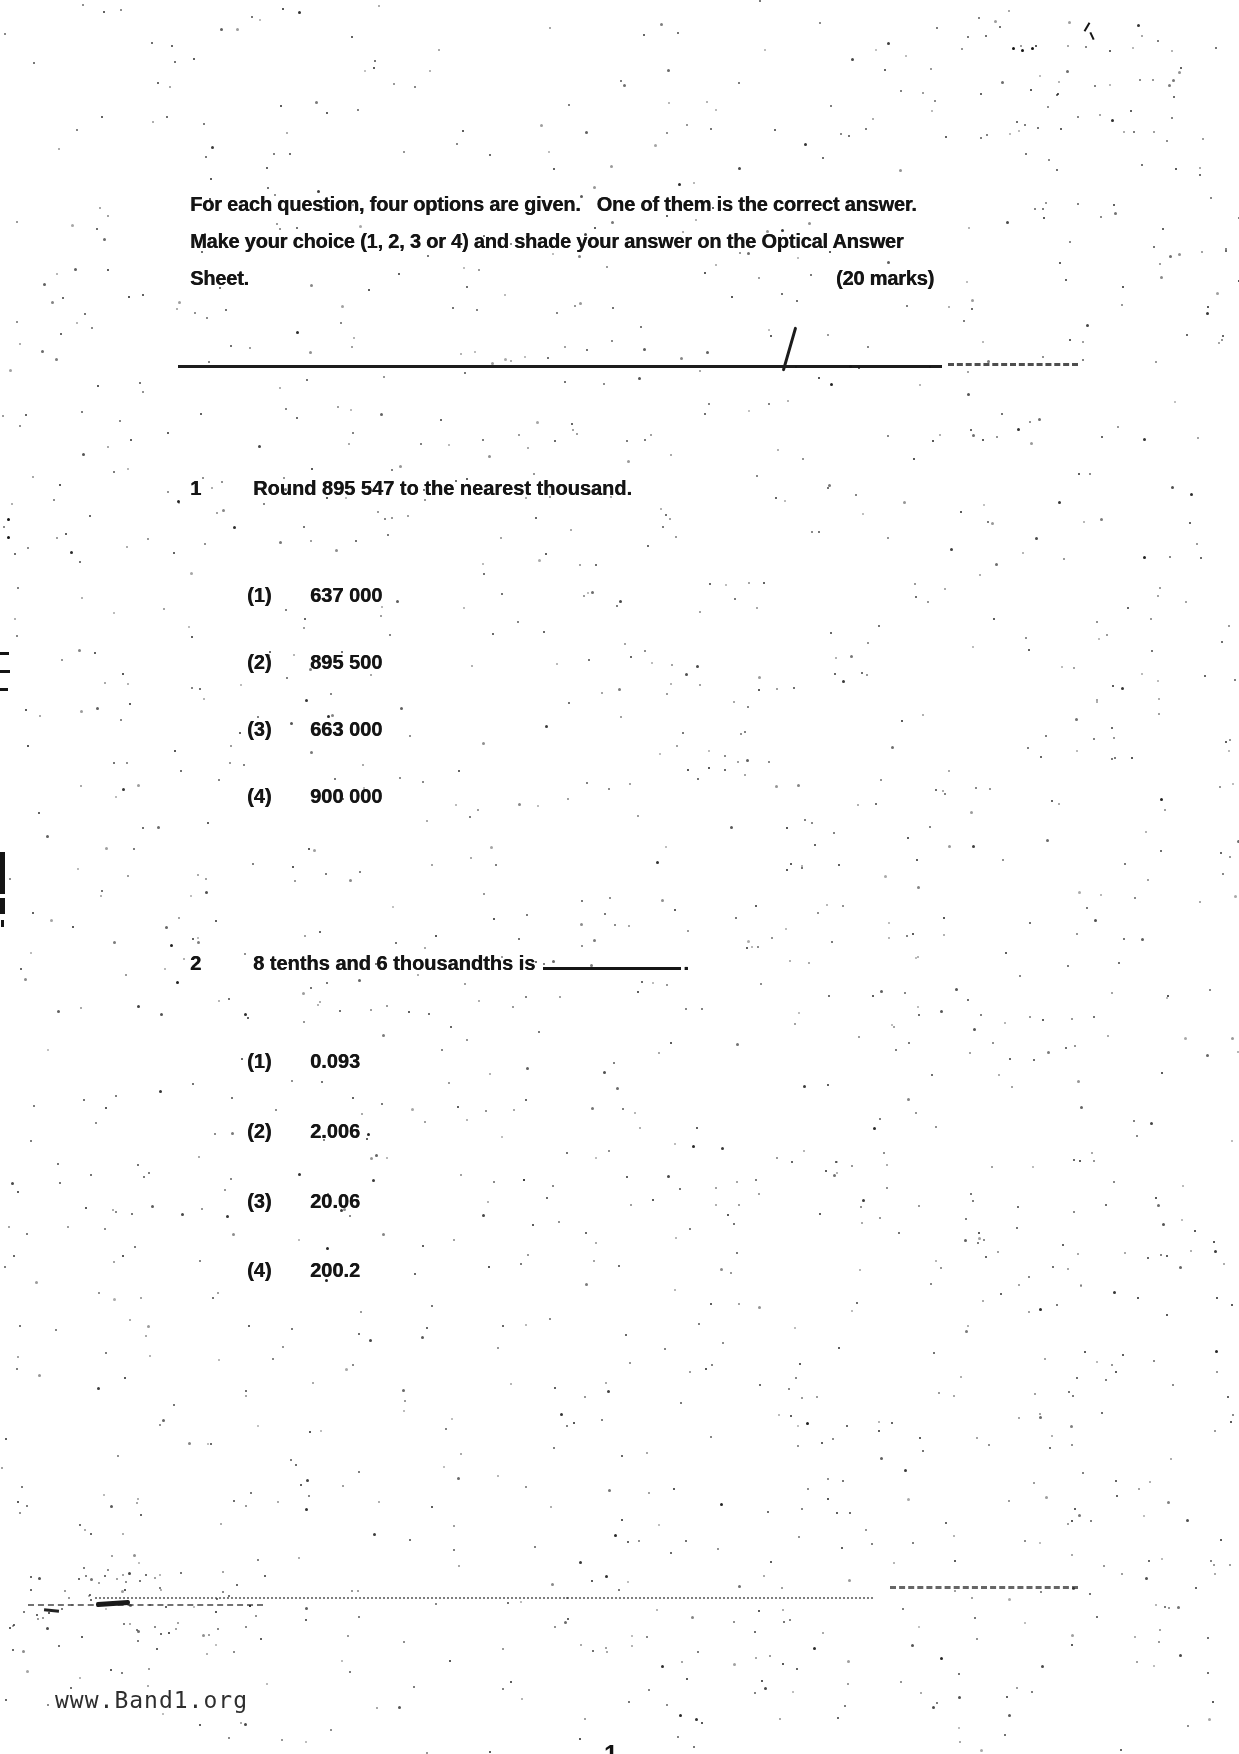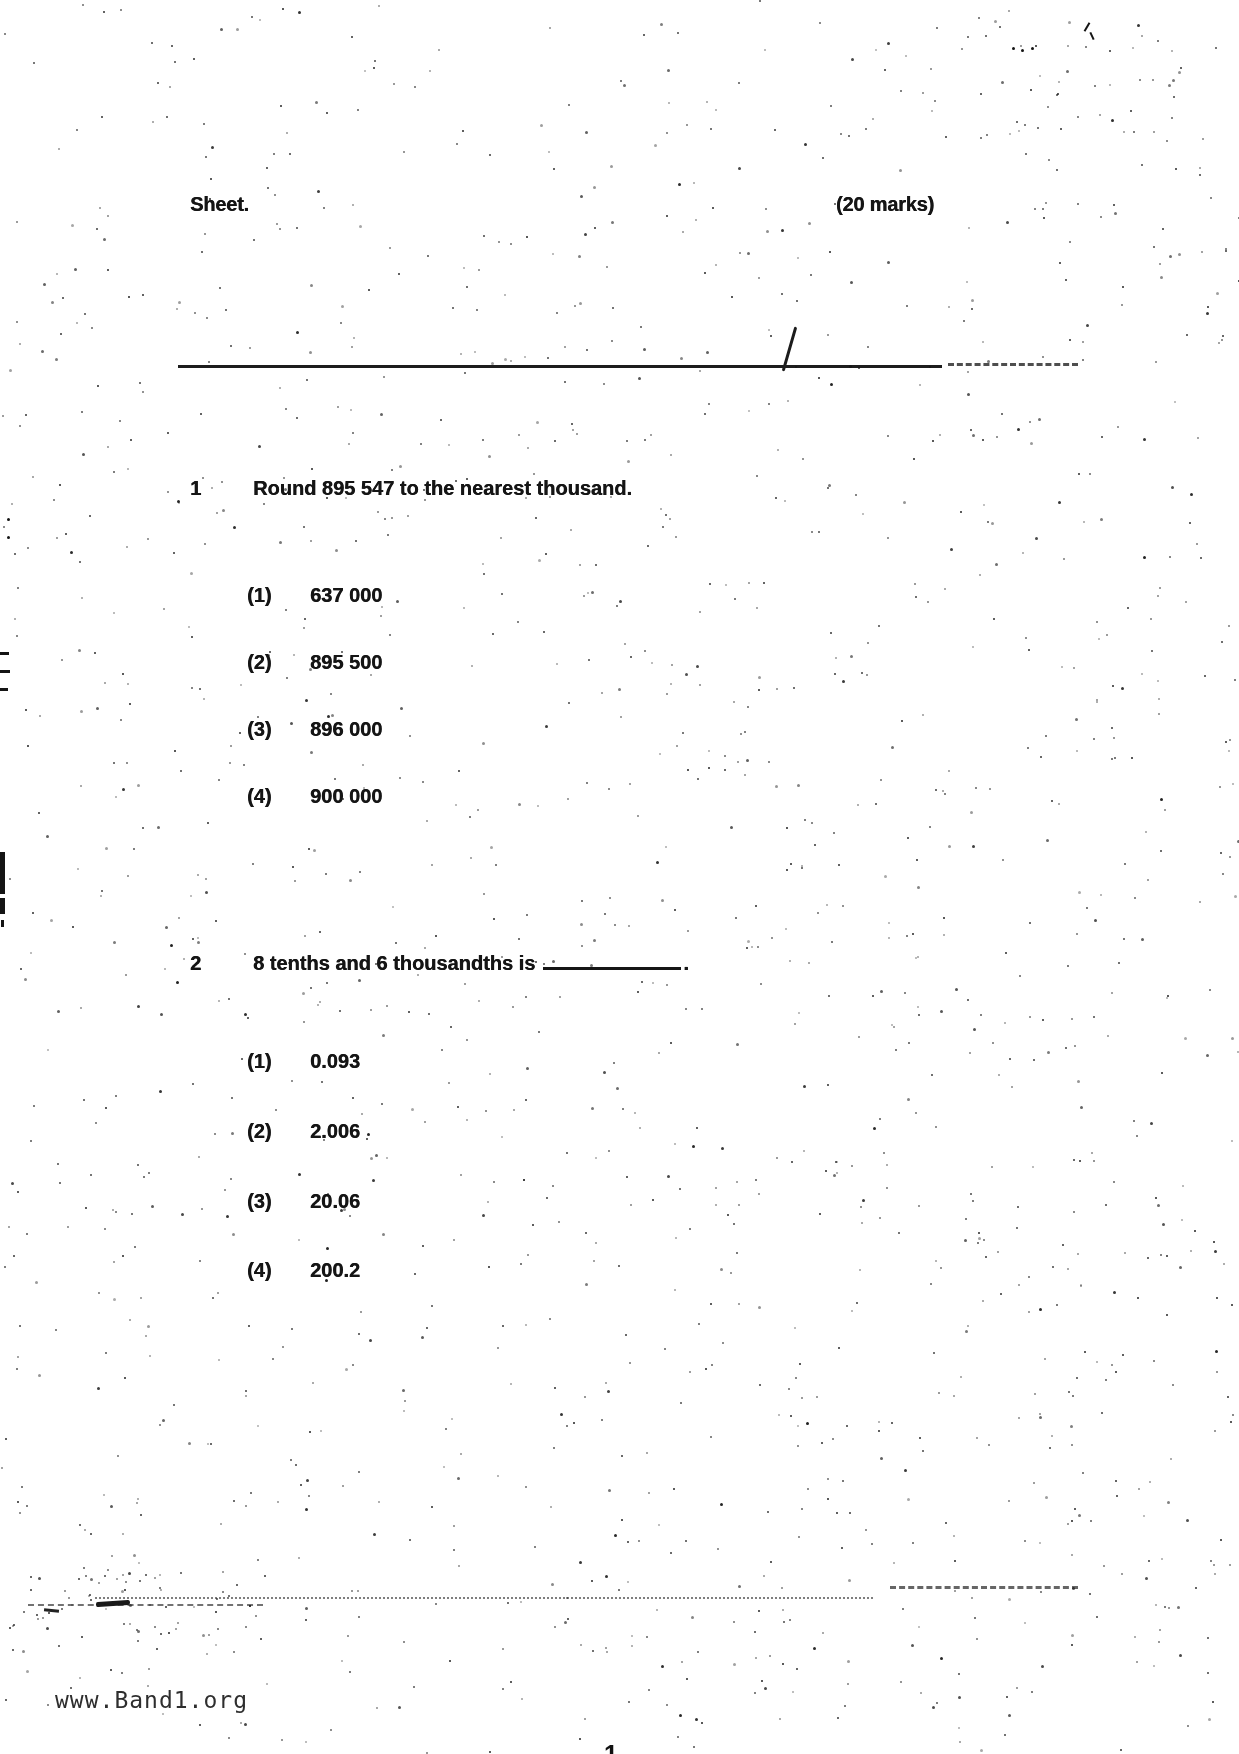--- a/index.html
+++ b/index.html
@@ -69,20 +69,22 @@
   .tr-dot3{left:1031px;top:47px;width:3px;height:3px;border-radius:50%;}
   .tr-tick1{left:1086px;top:22px;width:2px;height:10px;transform:rotate(30deg);}
   .tr-tick2{left:1091px;top:32px;width:2px;height:8px;transform:rotate(-25deg);}
 </style>
 </head>
 <body>
 
 <div class="page">
 
   <div class="instructions">
+    <p>For each question, four options are given.&nbsp;&nbsp; One of them is the correct answer.</p>
+    <p>Make your choice (1, 2, 3 or 4) and shade your answer on the Optical Answer</p>
     <p class="instr-last">
       <span>Sheet.</span>
       <span class="marks">(20 marks)</span>
     </p>
   </div>
 
   <div class="hand-slash"></div>
   <div class="rule"></div>
   <div class="rule-dashes"></div>
 
@@ -94,21 +96,21 @@
   <div class="option opt-wrap" style="top:584px;">
     <span class="olabel">(1)</span>
     <span class="ovalue">637 000</span>
   </div>
   <div class="option opt-wrap" style="top:651px;">
     <span class="olabel">(2)</span>
     <span class="ovalue">895 500</span>
   </div>
   <div class="option opt-wrap" style="top:718px;">
     <span class="olabel">(3)</span>
-    <span class="ovalue">896 000</span>
+    <span class="ovalue">663 000</span>
   </div>
   <div class="option opt-wrap" style="top:785px;">
     <span class="olabel">(4)</span>
     <span class="ovalue">900 000</span>
   </div>
 
   <div class="question q-wrap" style="top:952px;">
     <span class="qnum">2</span>
     <span class="qtext"><span>8 tenths and 6 thousandths is</span><span class="blank"></span><span>.</span></span>
   </div>

